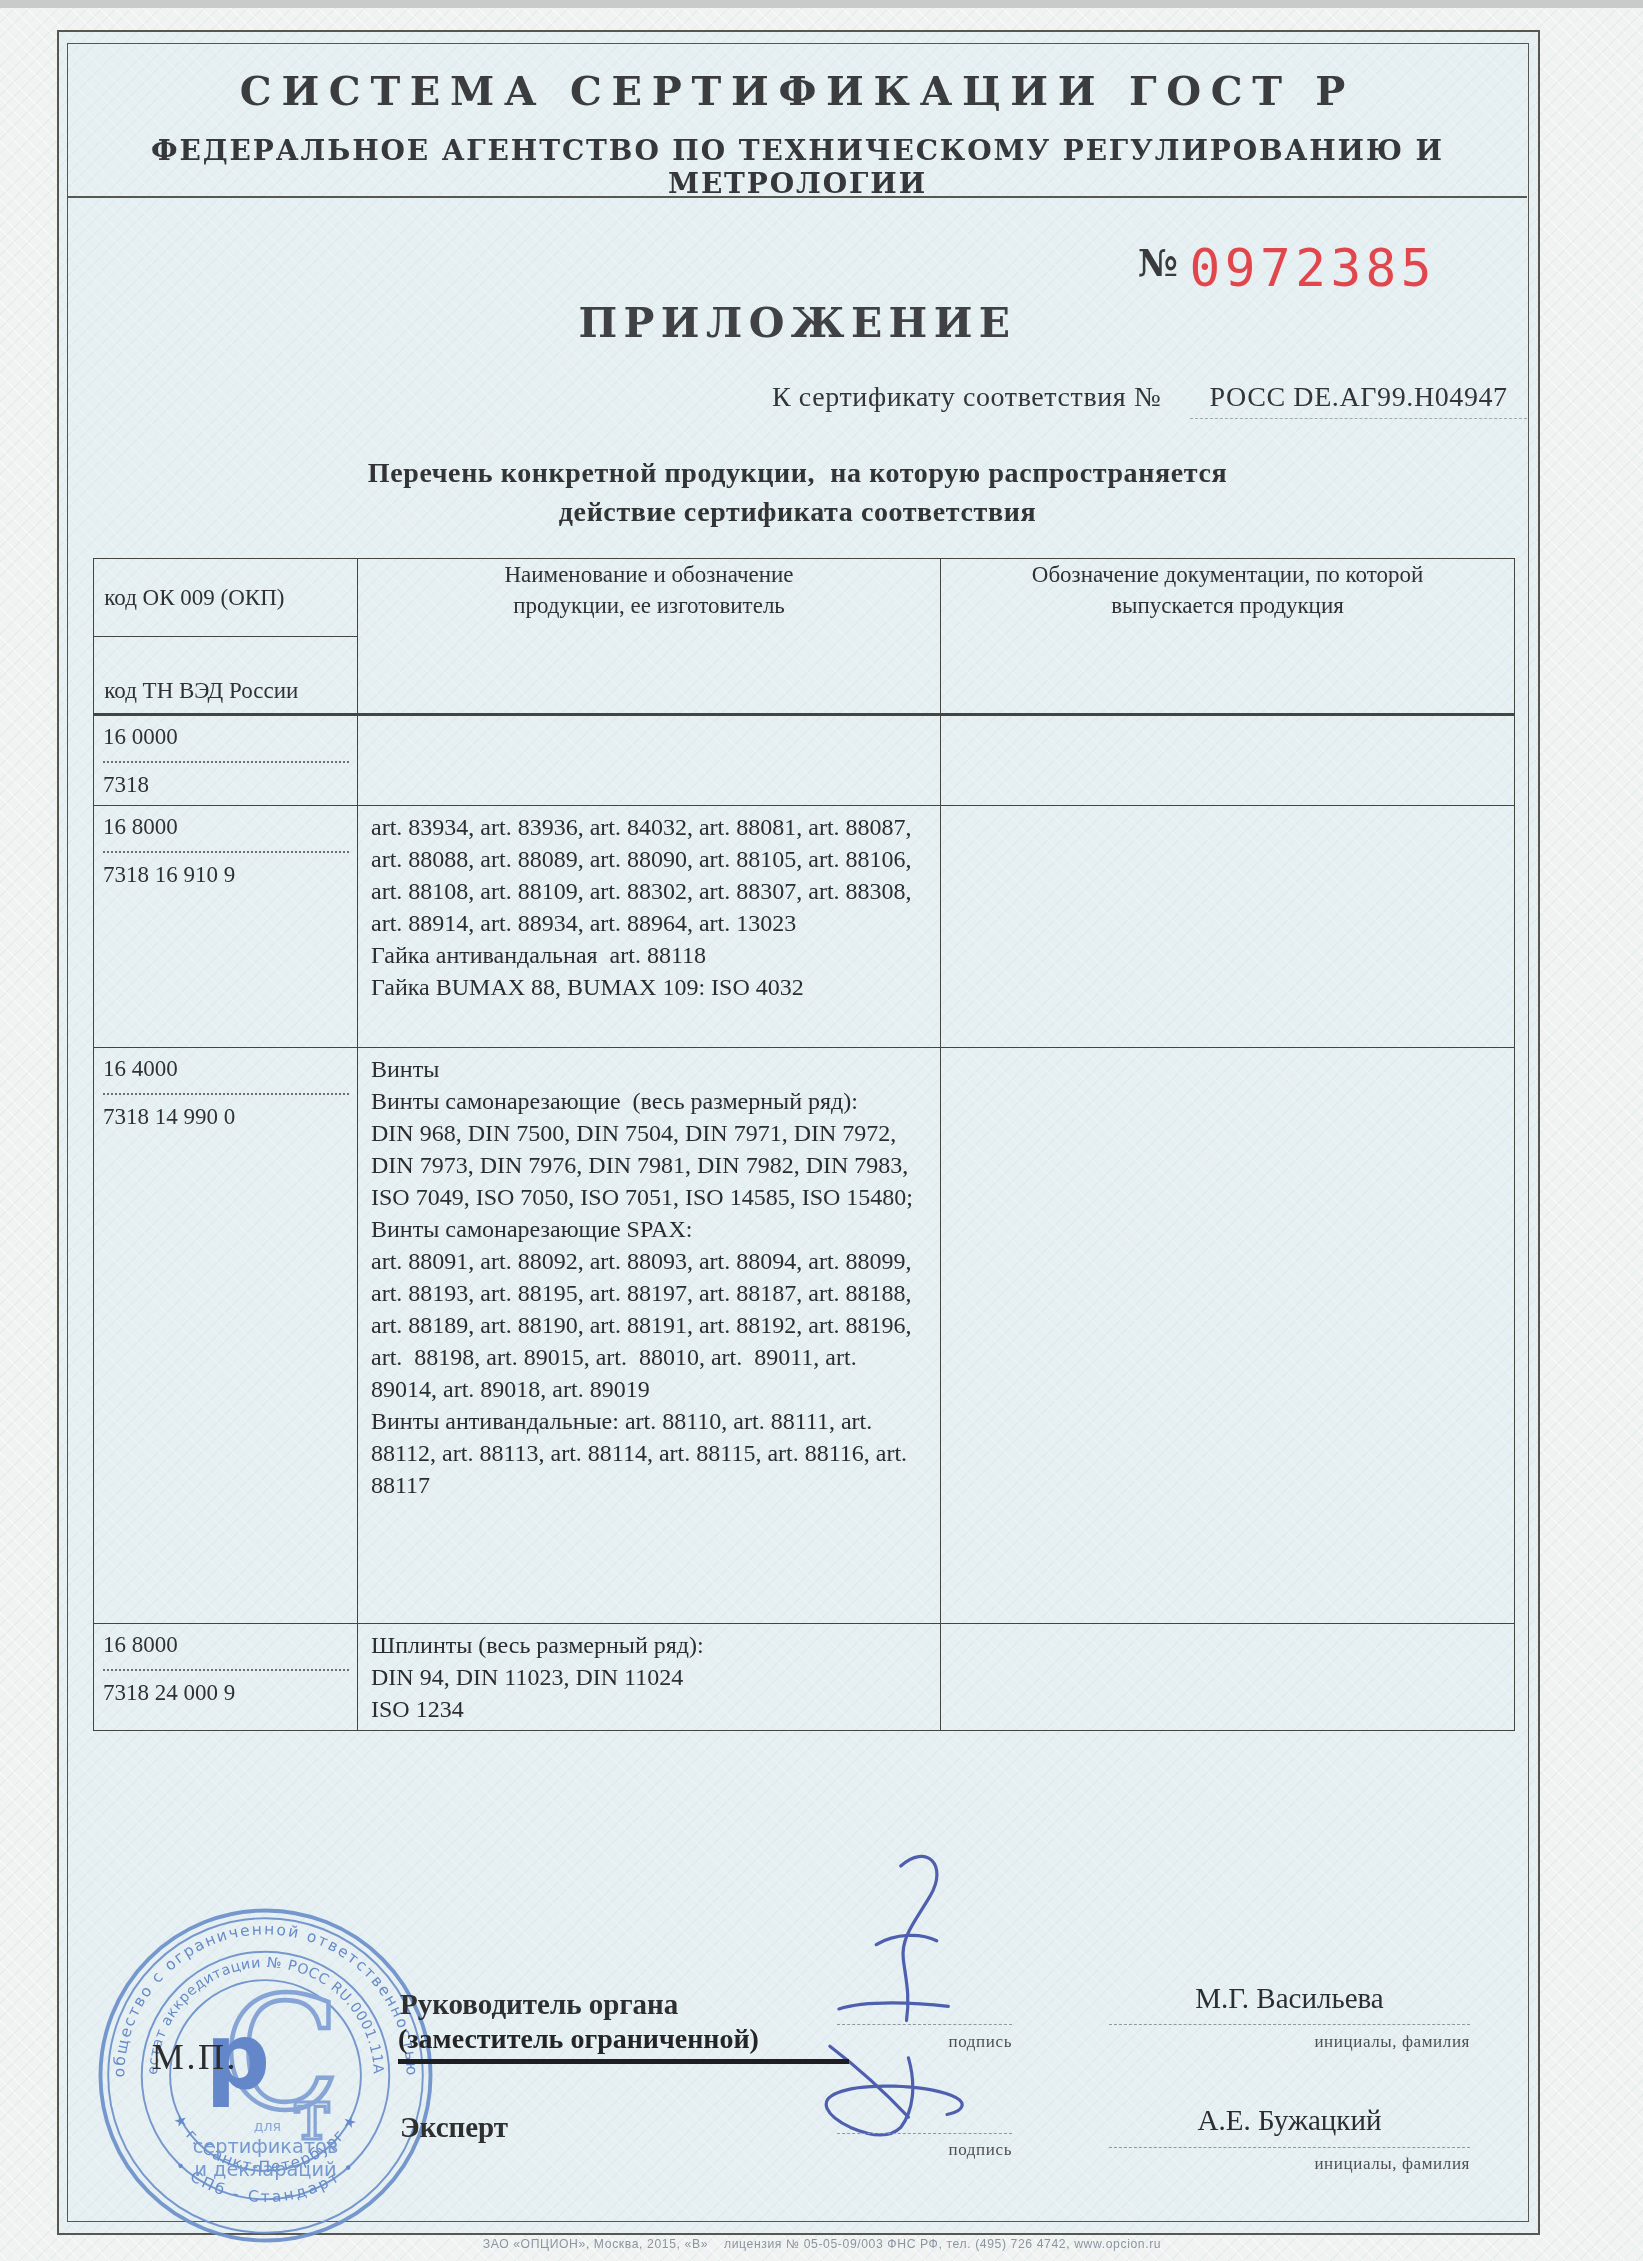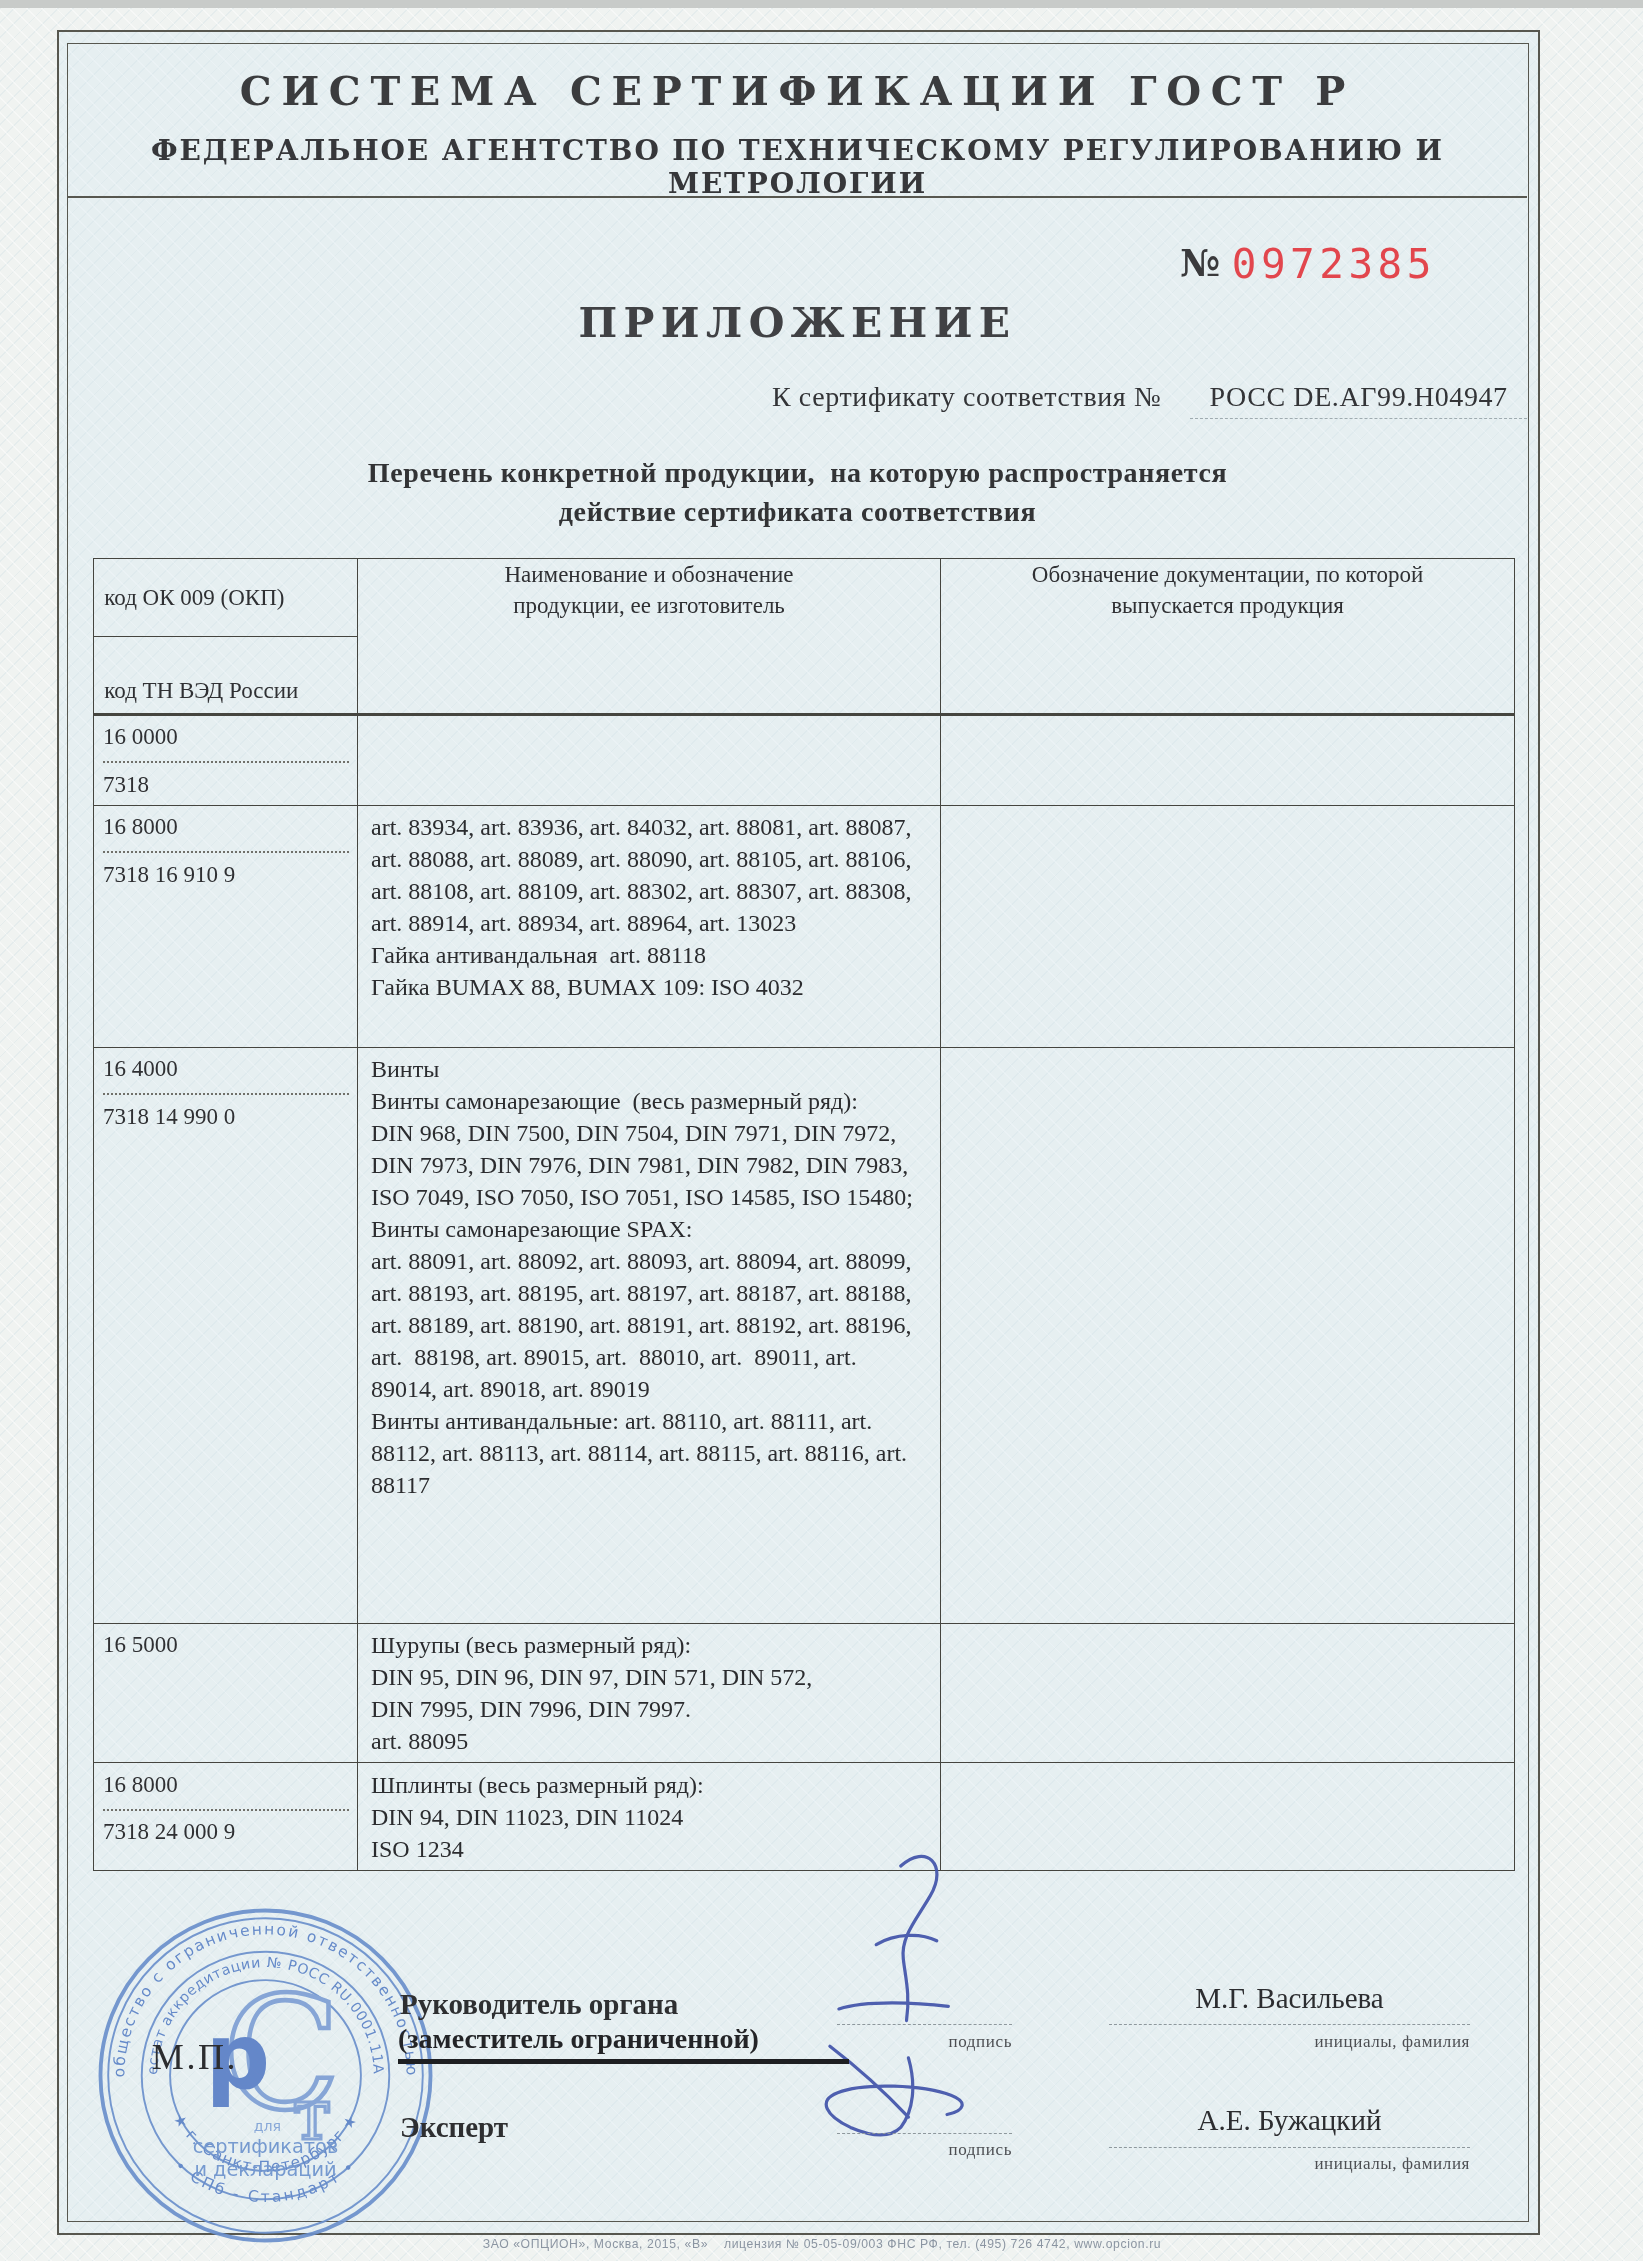--- a/index.html
+++ b/index.html
@@ -22,21 +22,21 @@
 
   .title1{position:absolute; left:68px; top:59px; width:1459px; text-align:center;
     font-family:"DejaVu Serif", serif; font-weight:bold; font-size:40px; letter-spacing:9.7px;
     color:#3b3c3e;}
   .title2{position:absolute; left:68px; top:126px; width:1459px; text-align:center;
     font-family:"DejaVu Serif", serif; font-weight:bold; font-size:28px; letter-spacing:1.9px;
     color:#36373a;}
 
   .doc-number{position:absolute; top:237px; right:208px; display:flex; align-items:flex-start; gap:11.6px;}
   .doc-number .no-sign{font-family:"DejaVu Serif", serif; font-size:37px; font-weight:bold; color:#3a3a3c; line-height:1;}
-  .doc-number .no-digits{font-family:"DejaVu Sans Mono", monospace; font-size:41px; line-height:.95;
+  .doc-number .no-digits{font-family:"DejaVu Sans Mono", monospace; font-size:51px; line-height:.95;
     color:#e2464d; letter-spacing:4.5px; font-weight:normal;}
 
   .title-app{position:absolute; left:68px; top:291px; width:1459px; text-align:center;
     font-family:"DejaVu Serif", serif; font-size:41px; font-weight:bold; letter-spacing:6.4px; color:#404144;}
 
   .cert-line{position:absolute; left:68px; top:373px; width:1459px; text-align:right; font-size:28px; color:#333437;}
   .cert-line .cert-label{letter-spacing:0.6px;}
   .cert-line .cert-value{display:inline-block; margin-left:22px; padding:0 19.3px 5.2px 19.3px;
     border-bottom:1.9px dashed #9fabb0; letter-spacing:0.6px;}
 
@@ -190,36 +190,20 @@
           <div class="ln">DIN 968, DIN 7500, DIN 7504, DIN 7971, DIN 7972, DIN 7973, DIN 7976, DIN 7981, DIN 7982, DIN 7983,</div>
           <div class="ln">ISO 7049, ISO 7050, ISO 7051, ISO 14585, ISO 15480;</div>
           <div class="ln">Винты самонарезающие SPAX:</div>
           <div class="ln">art. 88091, art. 88092, art. 88093, art. 88094, art. 88099, art. 88193, art. 88195, art. 88197, art. 88187, art. 88188, art. 88189, art. 88190, art. 88191, art. 88192, art. 88196, art.&nbsp; 88198, art. 89015, art.&nbsp; 88010, art.&nbsp; 89011, art. 89014, art. 89018, art. 89019</div>
           <div class="ln">Винты антивандальные: art. 88110, art. 88111, art. 88112, art. 88113, art. 88114, art. 88115, art. 88116, art. 88117</div>
         </div>
       </td>
       <td class="c3"></td>
     </tr>
 
-    <tr style="height:138px">
-      <td class="c1">
-        <div class="code-cell">
-          <div>16 5000</div>
-        </div>
-      </td>
-      <td class="c2">
-        <div class="body-cell">
-          <div class="ln">Шурупы (весь размерный ряд):</div>
-          <div class="ln">DIN 95, DIN 96, DIN 97, DIN 571, DIN 572,</div>
-          <div class="ln">DIN 7995, DIN 7996, DIN 7997.</div>
-          <div class="ln">art. 88095</div>
-        </div>
-      </td>
-      <td class="c3"></td>
-    </tr>
 
     <tr style="height:107px">
       <td class="c1">
         <div class="code-cell">
           <div>16 8000</div>
           <div class="dotted-sep"></div>
           <div>7318 24 000 9</div>
         </div>
       </td>
       <td class="c2">

